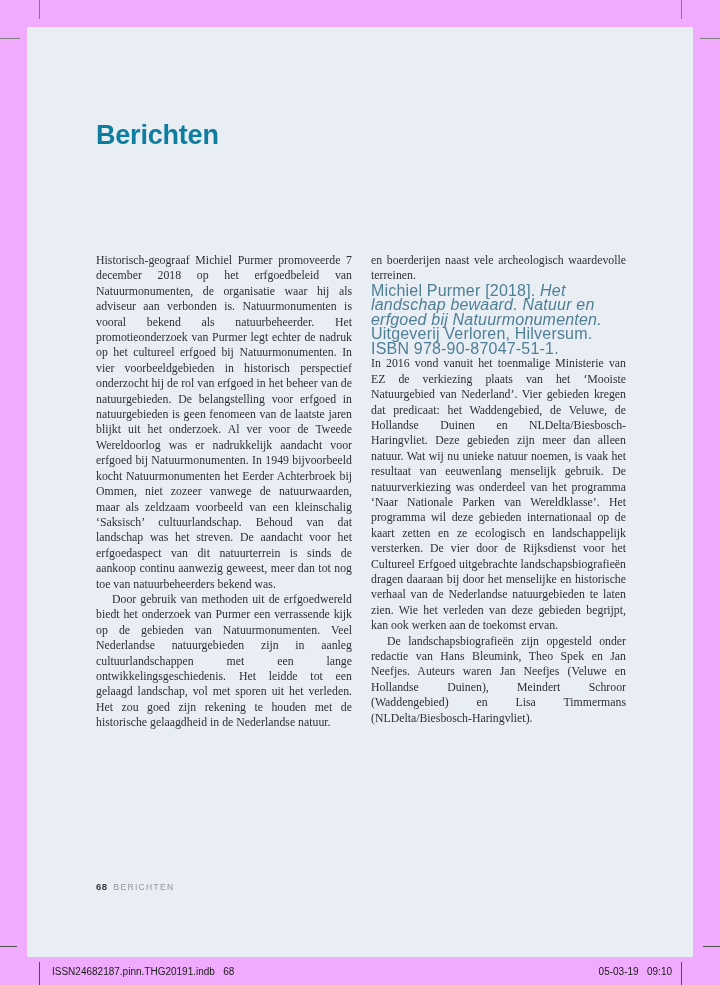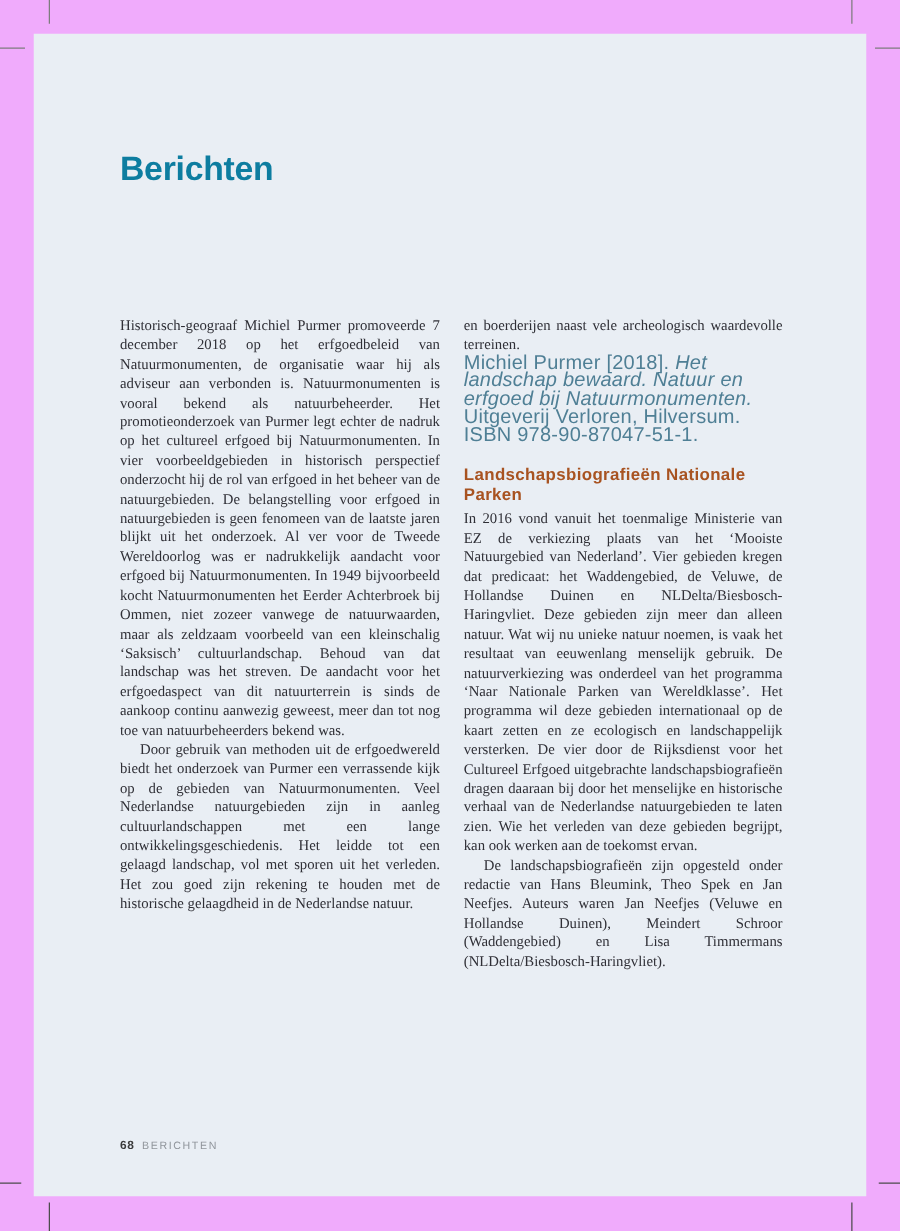--- a/index.html
+++ b/index.html
@@ -43,21 +43,21 @@
   .art-heading.second{margin-top:16px;}
   .citation,.note{
     margin:8px 0 0 0;
     font-family:"Liberation Sans",sans-serif;
     font-size:16px;line-height:14.5px;letter-spacing:0.2px;
     color:#4f7f95;text-align:left;hyphens:none;
   }
   .note{margin-top:9px;}
   .citation em{font-style:italic;}
   .page-footer{
-    position:absolute;left:69px;top:879px;
+    position:absolute;left:69px;top:849px;
     font-family:"Liberation Sans",sans-serif;color:#3a3a3a;
   }
   .page-footer .pnum{font-size:9.5px;font-weight:700;letter-spacing:0.5px;}
   .page-footer .psec{font-size:8.5px;font-weight:400;letter-spacing:1.3px;color:#90959b;margin-left:6px;}
 
   
   .print-slug{
     position:absolute;left:52px;top:966px;width:620px;
     display:flex;justify-content:space-between;
     font-family:"Liberation Sans",sans-serif;
@@ -84,24 +84,27 @@
     <h1 class="page-title">Berichten</h1>
 
     <div class="col col-left" lang="nl">
       <p>Historisch-geograaf Michiel Purmer promoveerde 7 december 2018 op het erfgoedbeleid van Natuurmonumenten, de organisatie waar hij als adviseur aan verbonden is. Natuurmonumenten is vooral bekend als natuurbeheerder. Het promotieonderzoek van Purmer legt echter de nadruk op het cultureel erfgoed bij Natuurmonumenten. In vier voorbeeldgebieden in historisch perspectief onderzocht hij de rol van erfgoed in het beheer van de natuurgebieden. De belangstelling voor erfgoed in natuurgebieden is geen fenomeen van de laatste jaren blijkt uit het onderzoek. Al ver voor de Tweede Wereldoorlog was er nadrukkelijk aandacht voor erfgoed bij Natuurmonumenten. In 1949 bijvoorbeeld kocht Natuurmonumenten het Eerder Achterbroek bij Ommen, niet zozeer vanwege de natuurwaarden, maar als zeldzaam voorbeeld van een kleinschalig ‘Saksisch’ cultuurlandschap. Behoud van dat landschap was het streven. De aandacht voor het erfgoedaspect van dit natuurterrein is sinds de aankoop continu aanwezig geweest, meer dan tot nog toe van natuurbeheerders bekend was.</p>
       <p class="indent">Door gebruik van methoden uit de erfgoedwereld biedt het onderzoek van Purmer een verrassende kijk op de gebieden van Natuurmonumenten. Veel Nederlandse natuurgebieden zijn in aanleg cultuurlandschappen met een lange ontwikkelingsgeschiedenis. Het leidde tot een gelaagd landschap, vol met sporen uit het verleden. Het zou goed zijn rekening te houden met de historische gelaagdheid in de Nederlandse natuur.</p>
     </div>
 
     <div class="col col-right" lang="nl">
       <p>en boerderijen naast vele archeologisch waardevolle terreinen.</p>
       <p class="citation"><span>Michiel Purmer [2018]. </span><em>Het landschap bewaard. Natuur en erfgoed bij Natuurmonumenten.</em><span> Uitgeverij Verloren, Hilversum. ISBN 978-90-87047-51-1.</span></p>
-      <h2 class="art-heading second">Landschapsbiografieën Nationale Parken</h2>
       <p>In 2016 vond vanuit het toenmalige Ministerie van EZ de verkiezing plaats van het ‘Mooiste Natuurgebied van Nederland’. Vier gebieden kregen dat predicaat: het Waddengebied, de Veluwe, de Hollandse Duinen en NLDelta/Biesbosch-Haringvliet. Deze gebieden zijn meer dan alleen natuur. Wat wij nu unieke natuur noemen, is vaak het resultaat van eeuwenlang menselijk gebruik. De natuurverkiezing was onderdeel van het programma ‘Naar Nationale Parken van Wereldklasse’. Het programma wil deze gebieden internationaal op de kaart zetten en ze ecologisch en landschappelijk versterken. De vier door de Rijksdienst voor het Cultureel Erfgoed uitgebrachte landschapsbiografieën dragen daaraan bij door het menselijke en historische verhaal van de Nederlandse natuurgebieden te laten zien. Wie het verleden van deze gebieden begrijpt, kan ook werken aan de toekomst ervan.</p>
       <p class="indent">De landschapsbiografieën zijn opgesteld onder redactie van Hans Bleumink, Theo Spek en Jan Neefjes. Auteurs waren Jan Neefjes (Veluwe en Hollandse Duinen), Meindert Schroor (Waddengebied) en Lisa Timmermans (NLDelta/Biesbosch-Haringvliet).</p>
     </div>
 
     <div class="page-footer">
       <span class="pnum">68</span><span class="psec">BERICHTEN</span>
     </div>
   </div>
 
+  <div class="print-slug">
+    <span>ISSN24682187.pinn.THG20191.indb   68</span>
+    <span>05-03-19   09:10</span>
+  </div>
 
 </div>
 
 </body></html>

